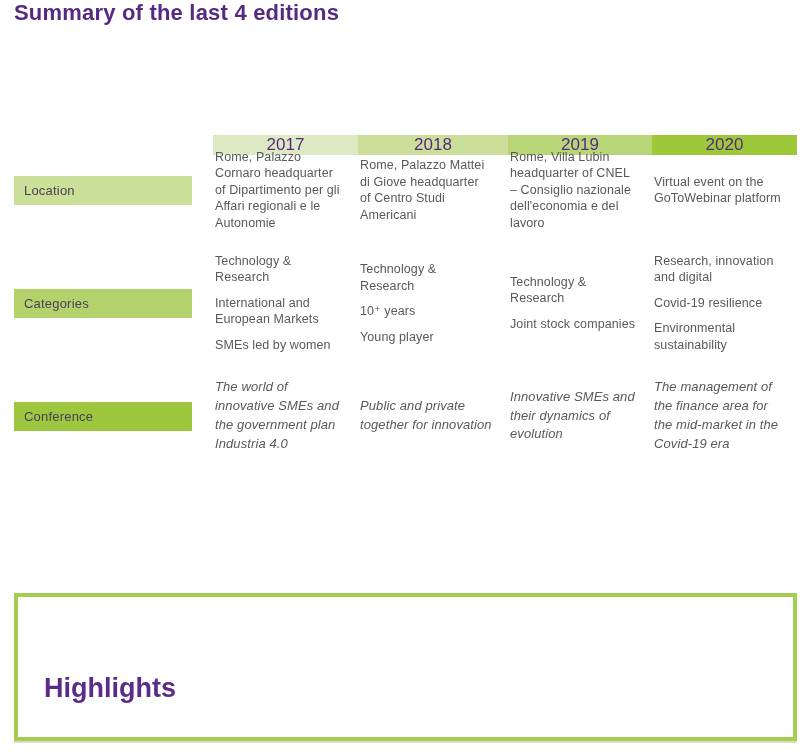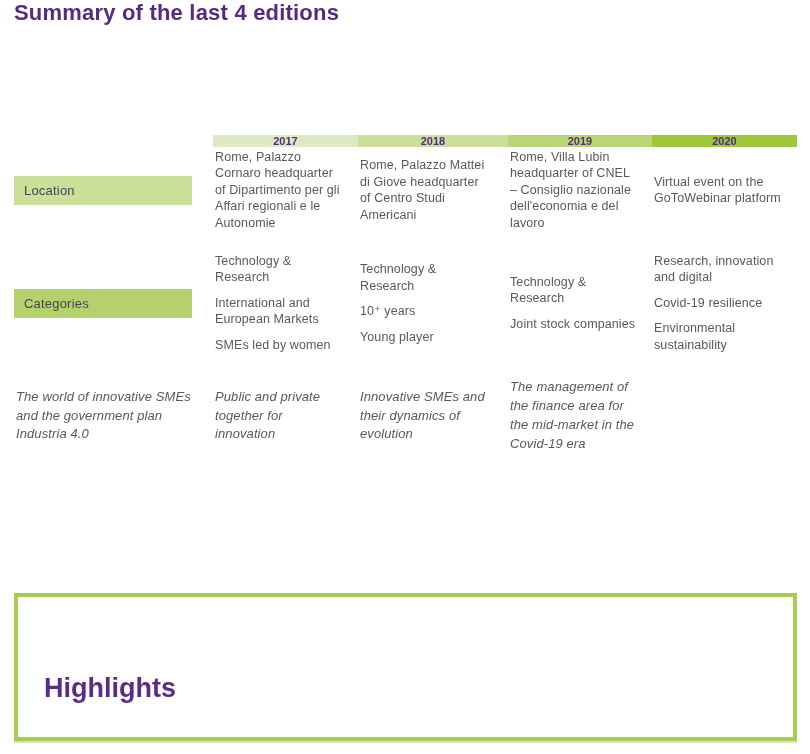--- a/index.html
+++ b/index.html
@@ -17,21 +17,21 @@
   .band{
     position:absolute;left:14px;width:783px;
     display:grid;grid-template-columns:199px 145px 150px 144px 145px;
   }
   .band-header{top:99px;height:34px;}
   .band-location{top:142px;height:96px;}
   .band-categories{top:242px;height:122px;}
   .band-conference{top:364px;height:104px;}
   .year-cell{
     display:flex;align-items:center;justify-content:center;
-    font-size:11px;font-weight:700;color:var(--purple,#552a80);margin-top:36px;
+    font-size:17px;font-weight:400;color:var(--purple,#552a80);margin-top:36px;
   }
   .y2017{background:var(--year-2017,#dde9c2);}
   .y2018{background:var(--year-2018,#cbdf9b);}
   .y2019{background:var(--year-2019,#b9d577);}
   .y2020{background:var(--year-2020,#9cc83a);}
   .label-col{display:flex;align-items:center;}
   .row-label{
     width:178px;height:29px;box-sizing:border-box;
     display:flex;align-items:center;padding-left:10px;
     font-size:13px;color:var(--label-text,#4c4059);letter-spacing:.2px;
@@ -110,20 +110,23 @@
     <div>Joint stock companies</div>
   </div>
   <div class="cell cell-categories">
     <div>Research, innovation and digital</div>
     <div>Covid-19 resilience</div>
     <div>Environmental sustainability</div>
   </div>
 </div>
 
 <div class="band band-conference">
+  <div class="label-col">
+    <div class="row-label bar-conference">Conference</div>
+  </div>
   <div class="cell cell-conference">The world of innovative SMEs and the government plan Industria 4.0</div>
   <div class="cell cell-conference">Public and private together for innovation</div>
   <div class="cell cell-conference">Innovative SMEs and their dynamics of evolution</div>
   <div class="cell cell-conference">The management of the finance area for the mid-market in the Covid-19 era</div>
 </div>
 
 <div class="highlights">
   <div class="hl-label">Highlights</div>
 </div>
 

